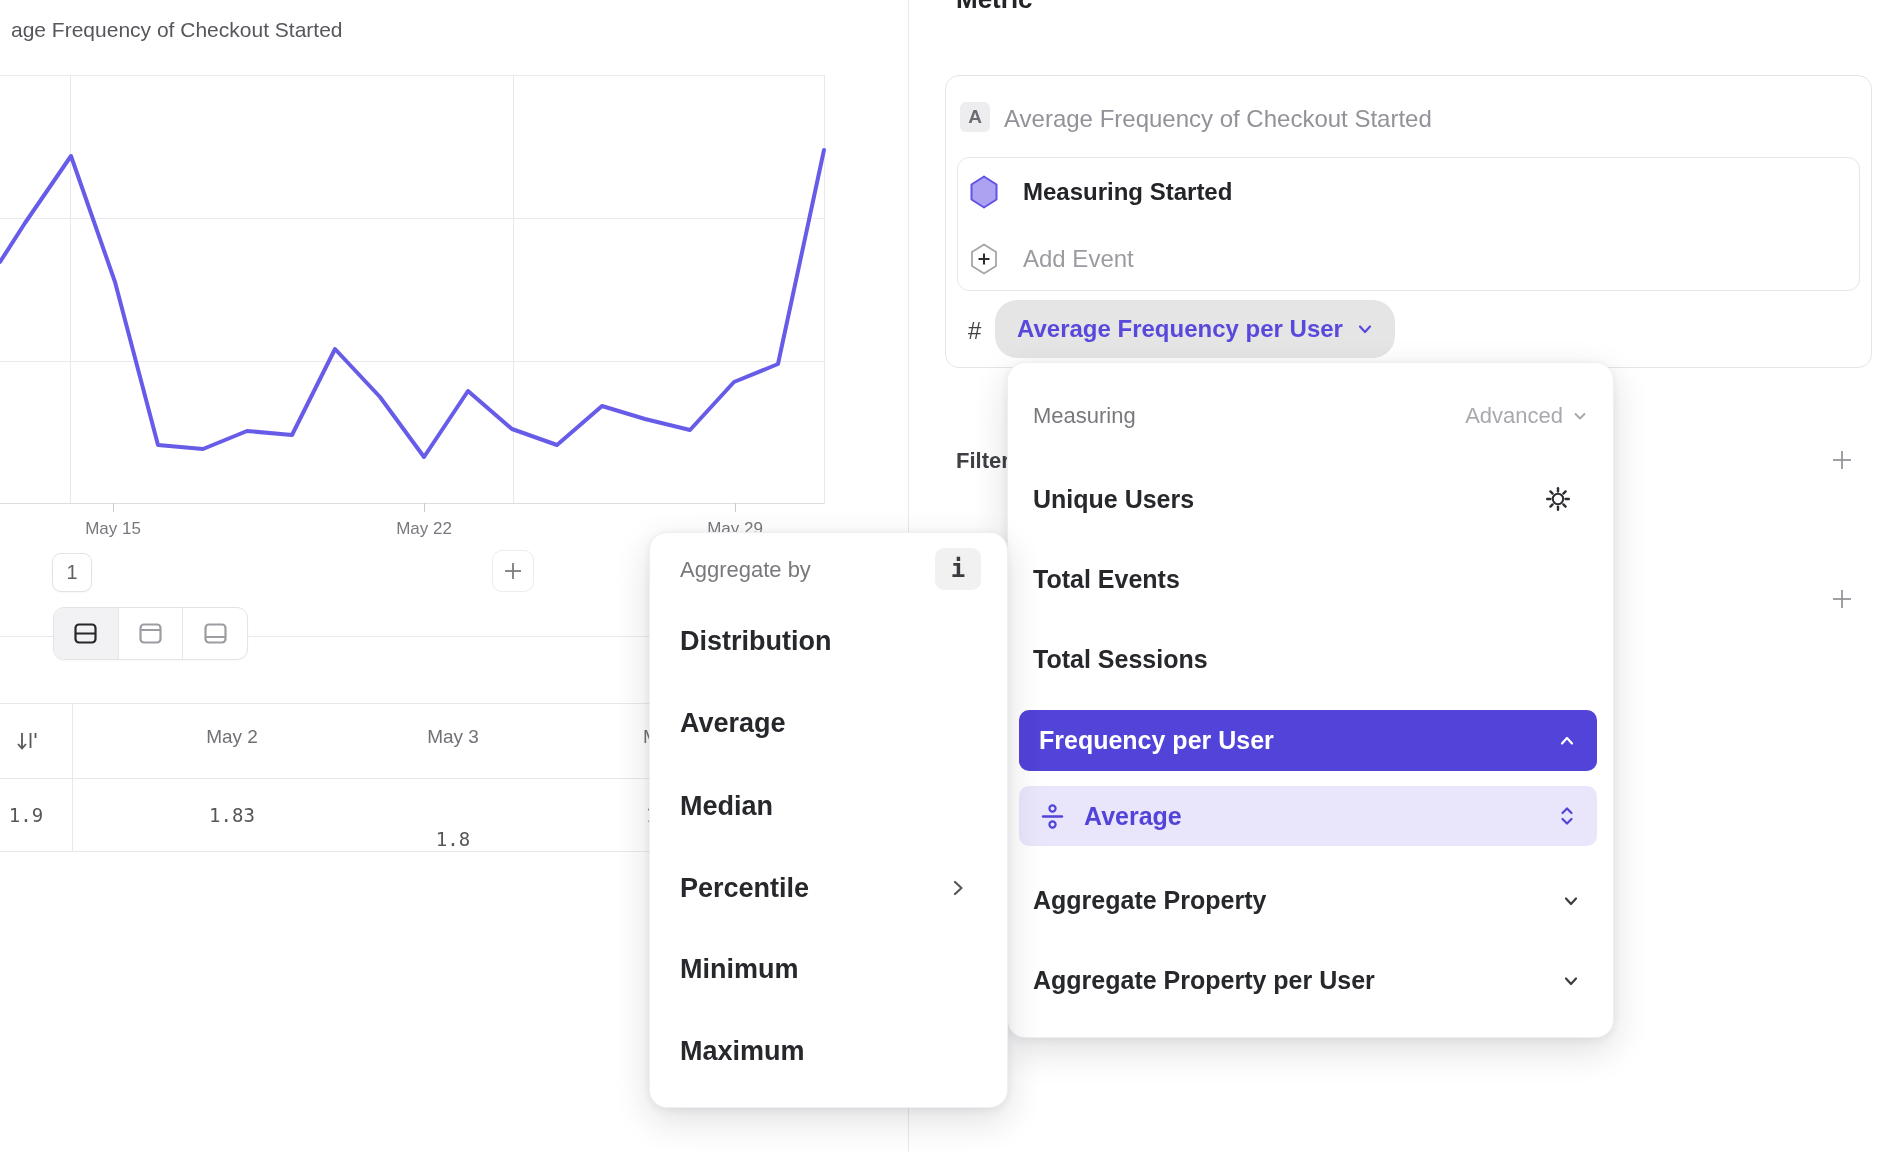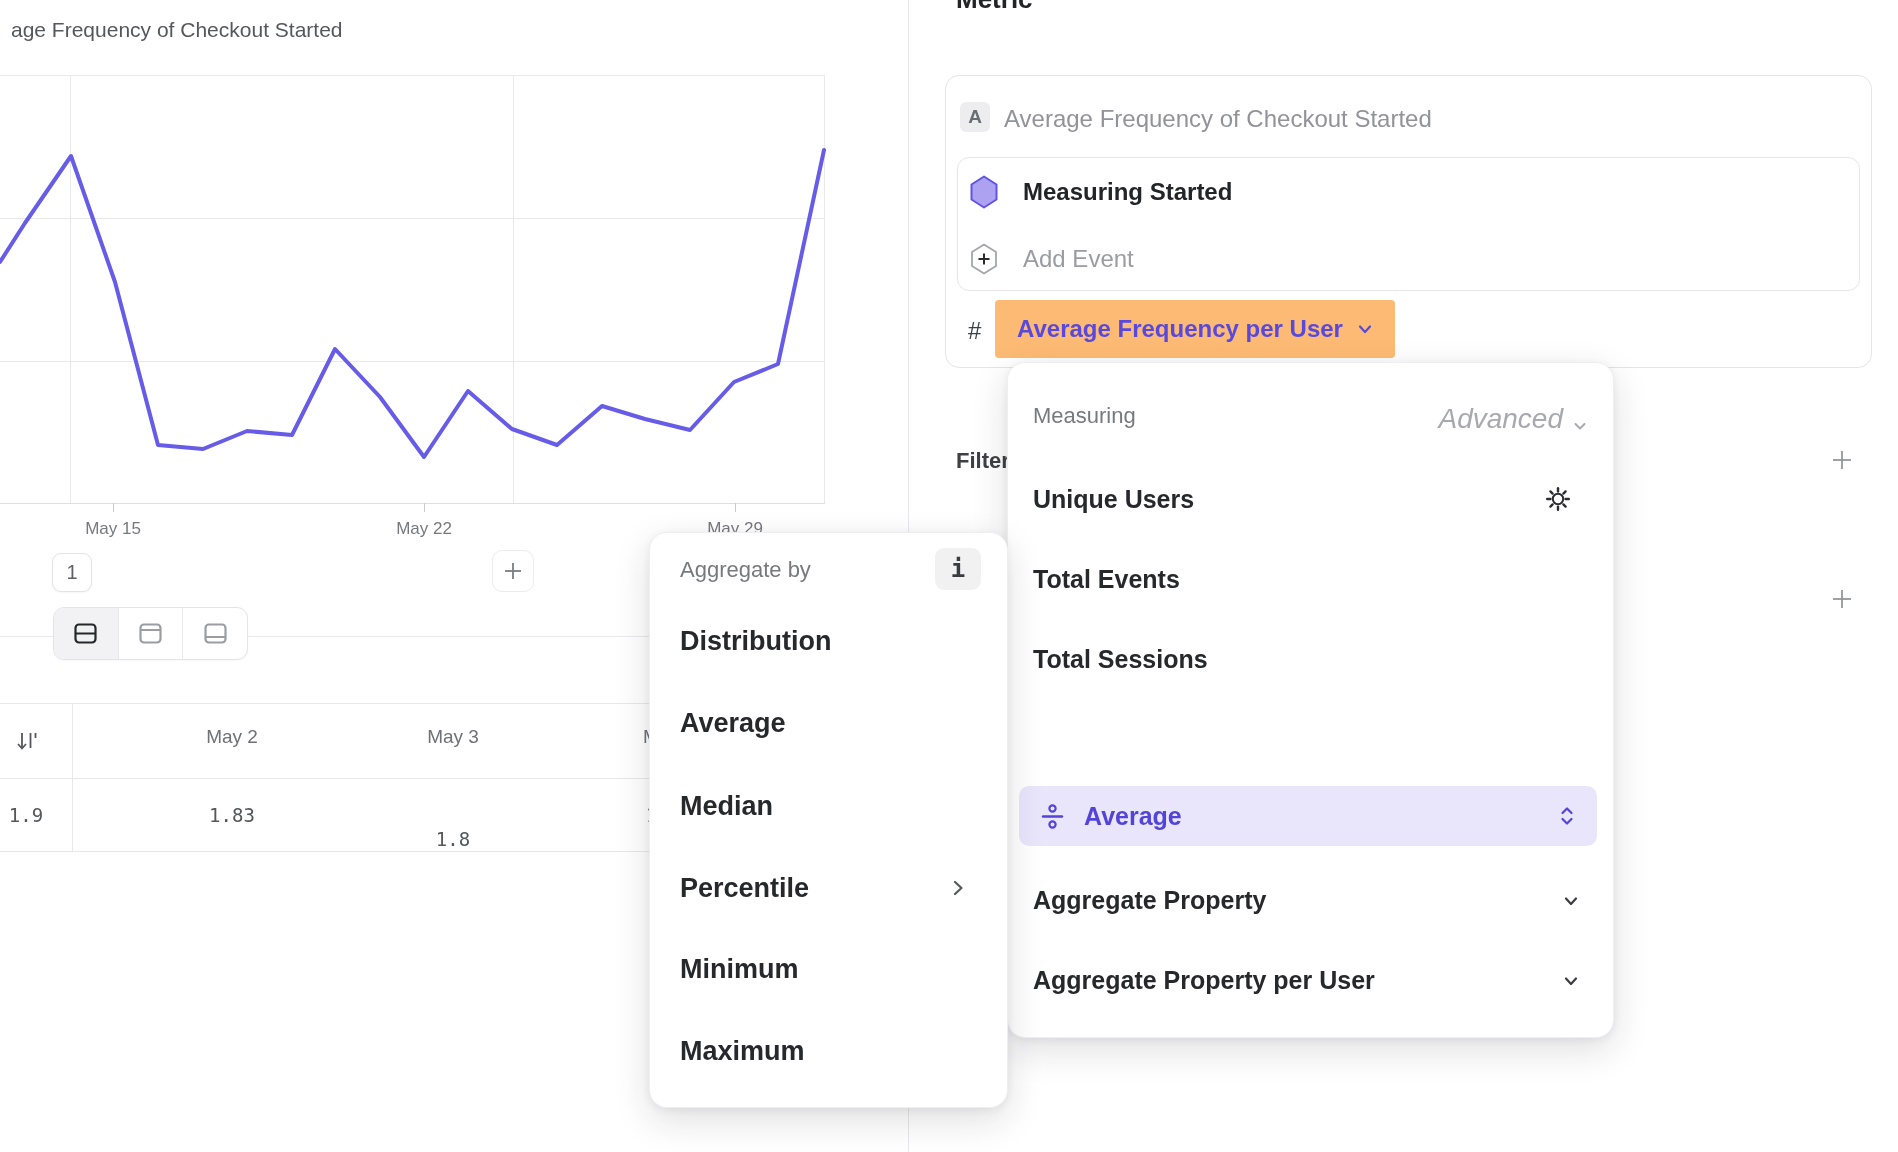--- a/index.html
+++ b/index.html
@@ -37,35 +37,35 @@
   .metric-card { left:945px; top:75px; width:927px; height:293px; background:#fff;
     border:1px solid #E5E5E7; border-radius:14px; }
   .a-badge { left:960px; top:102px; width:30px; height:30px; background:#EDEDEF; border-radius:6px;
     display:flex; align-items:center; justify-content:center; font-size:19px; font-weight:600; color:#6B6D73; }
   .metric-title { left:1004px; top:105px; font-size:24px; color:#919399; font-weight:500; white-space:nowrap; }
   .event-card { left:957px; top:157px; width:903px; height:134px; background:#fff;
     border:1px solid #E6E6E8; border-radius:12px; }
   .event-row-label { font-size:24px; font-weight:600; color:#232428; white-space:nowrap; }
   .add-event-label { font-size:24px; color:#9A9CA1; white-space:nowrap; }
   .hash { left:968px; top:317px; font-size:24px; color:#3F4146; font-weight:500; }
-  .measure-pill { left:995px; top:300px; height:58px; padding:0 20px 0 22px; background:#fdba74; border-radius:4px;
+  .measure-pill { left:995px; top:300px; height:58px; padding:0 20px 0 22px; background:#e5e5e5; border-radius:22px;
     display:flex; align-items:center; gap:12px; }
   .measure-pill span { font-size:24px; font-weight:600; color:#5849DC; white-space:nowrap; }
   .filters-heading { left:956px; top:448px; font-size:22px; font-weight:600; color:#3E4045; z-index:5; }
   .right-plus { width:28px; height:28px; display:flex; align-items:center; justify-content:center; z-index:5; }
 
   
   .menu { background:#fff; border:1px solid #EFEFF1; border-radius:18px;
     box-shadow:0 12px 36px rgba(25,25,40,.14), 0 2px 8px rgba(25,25,40,.06); }
   .measuring-menu { left:1007px; top:362px; width:607px; height:676px; z-index:20; }
   .aggregate-menu { left:649px; top:532px; width:359px; height:576px; z-index:30; }
   .menu-hdr { font-size:22px; color:#77797C; font-weight:500; white-space:nowrap; }
   .menu-item-lg { font-size:27px; font-weight:600; color:#26282C; white-space:nowrap; }
   .menu-item { font-size:25px; font-weight:600; color:#26282C; white-space:nowrap; }
-  .advanced { font-size:28px; color:#A7A9AE; display:flex; align-items:flex-end; gap:8px;font-style:italic; }
+  .advanced { font-size:22px; color:#A7A9AE; display:flex; align-items:center; gap:8px; }
   .sel-row { left:11px; width:578px; height:61px; background:#5243D9; border-radius:10px;
     display:flex; align-items:center; padding:0 20px; }
   .sel-row span { color:#fff; font-size:25px; font-weight:600; }
   .sub-row { left:11px; width:578px; height:60px; background:#E9E6FC; border-radius:10px;
     display:flex; align-items:center; padding:0 20px; gap:18px; }
   .sub-row span { color:#5243D9; font-size:25px; font-weight:600; }
   .grow { flex:1; }
   .info-btn { left:285px; top:15px; width:46px; height:42px; background:#F1F1F2; border-radius:9px;
     display:flex; align-items:center; justify-content:center;
     font-family:"DejaVu Sans Mono", monospace; font-size:24px; font-weight:700; color:#3A3C40; }
@@ -224,20 +224,27 @@
             <line x1="19.4" y1="19.4" x2="21.6" y2="21.6"></line>
           <line x1="6.4" y1="21.6" x2="8.6" y2="19.4"></line>
             <line x1="19.4" y1="8.6" x2="21.6" y2="6.4"></line>
         </g>
       </svg>
     </div>
 
     <div class="abs menu-item" style="left:25px; top:202px;">Total Events</div>
     <div class="abs menu-item" style="left:25px; top:282px;">Total Sessions</div>
 
+    <div class="abs sel-row" style="top:347px;">
+      <span>Frequency per User</span>
+      <div class="grow"></div>
+      <svg width="20" height="20" viewBox="0 0 20 20">
+        <polyline points="5,12.5 10,7 15,12.5" fill="none" stroke="#FFFFFF" stroke-width="2.2" stroke-linecap="round" stroke-linejoin="round"></polyline>
+      </svg>
+    </div>
 
     <div class="abs sub-row" style="top:423px;">
       <svg width="27" height="27" viewBox="0 0 27 27">
         <line x1="4" y1="13.5" x2="23" y2="13.5" stroke="#5243D9" stroke-width="2.4" stroke-linecap="round"></line>
         <circle cx="13.5" cy="5.5" r="3.1" fill="none" stroke="#5243D9" stroke-width="2.2"></circle>
         <circle cx="13.5" cy="21.5" r="3.1" fill="none" stroke="#5243D9" stroke-width="2.2"></circle>
       </svg>
       <span>Average</span>
       <div class="grow"></div>
       <svg width="20" height="24" viewBox="0 0 20 24">

